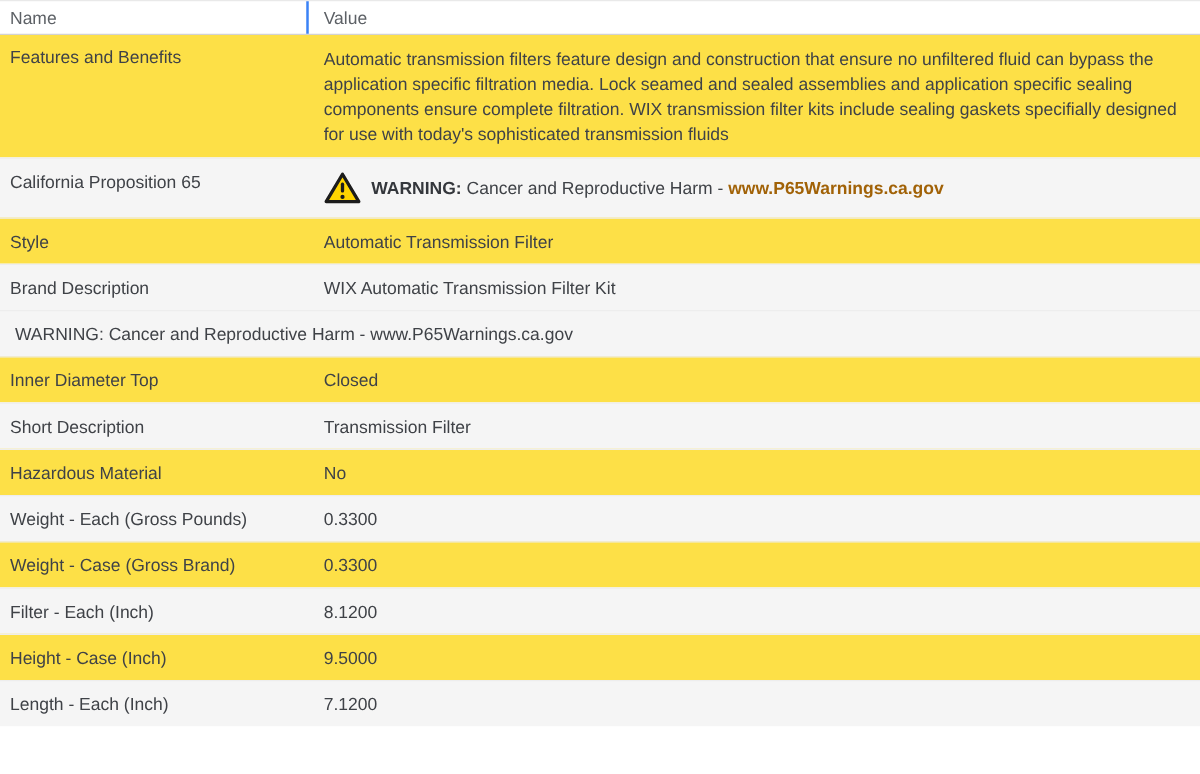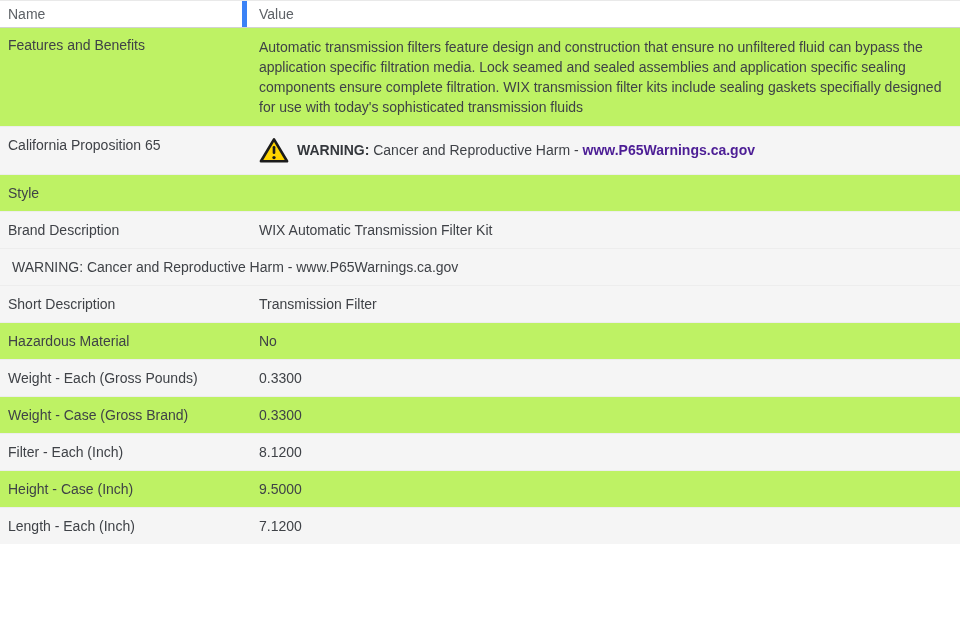--- a/index.html
+++ b/index.html
@@ -20,29 +20,29 @@
     display: flex;
     height: 28px;
     border-top: 1px solid #e9e9e9;
     border-bottom: 1px solid #d2d2d2;
     background: #ffffff;
     color: #5d6166;
   }
   .header-cell-name {
     width: 247px;
     padding: 5px 8px 0 8px;
-    border-right: 5px solid #3b82f6;
+    border-right: 2px solid #3b82f6;
   }
   .header-cell-value {
     flex: 1;
     padding: 5px 8px 0 12px;
   }
 
   
-  .row { display: flex; border-top: 1px solid #ededed; background: #bef264; }
+  .row { display: flex; border-top: 1px solid #ededed; background: #fde047; }
   .row.alt { background: #f5f5f5; }
   .row:first-of-type { border-top: none; }
   .cell-name {
     width: 247px;
     padding: 10px 8px 9px 8px;
     line-height: 17px;
   }
   .cell-value {
     flex: 1;
     padding: 10px 8px 9px 12px;
@@ -62,21 +62,21 @@
   .row-prop65 .cell-value { padding: 9px 8px 10px 12px; }
   .warning-line {
     display: flex;
     align-items: center;
     height: 28px;
   }
   .warning-icon { width: 30px; height: 27px; margin-right: 8px; flex: 0 0 auto; }
   .warning-bold { font-weight: bold; color: #34373c; }
   .p65-link {
     font-weight: bold;
-    color: #4c1d95;
+    color: #a16207;
     text-decoration: none;
     cursor: pointer;
     text-align: center;
   }
 </style>
 </head>
 <body>
 
 <div class="spec-table">
 
@@ -99,32 +99,37 @@
           <rect x="15.5" y="10" width="3" height="9" rx="1.4" fill="#1c1c1c"></rect>
           <circle cx="17" cy="23" r="1.9" fill="#1c1c1c"></circle>
         </svg>
         <span><span class="warning-bold">WARNING:</span><span> Cancer and Reproductive Harm - </span><a class="p65-link">www.P65Warnings.ca.gov</a></span>
       </div>
     </div>
   </div>
 
   <div class="row">
     <div class="cell-name">Style</div>
+    <div class="cell-value">Automatic Transmission Filter</div>
   </div>
 
   <div class="row alt">
     <div class="cell-name">Brand Description</div>
     <div class="cell-value">WIX Automatic Transmission Filter Kit</div>
   </div>
 
 
   <div class="row alt">
     <div class="cell-value">WARNING: Cancer and Reproductive Harm - www.P65Warnings.ca.gov</div>
   </div>
 
+  <div class="row">
+    <div class="cell-name">Inner Diameter Top</div>
+    <div class="cell-value">Closed</div>
+  </div>
 
   <div class="row alt">
     <div class="cell-name">Short Description</div>
     <div class="cell-value">Transmission Filter</div>
   </div>
 
   <div class="row">
     <div class="cell-name">Hazardous Material</div>
     <div class="cell-value">No</div>
   </div>

